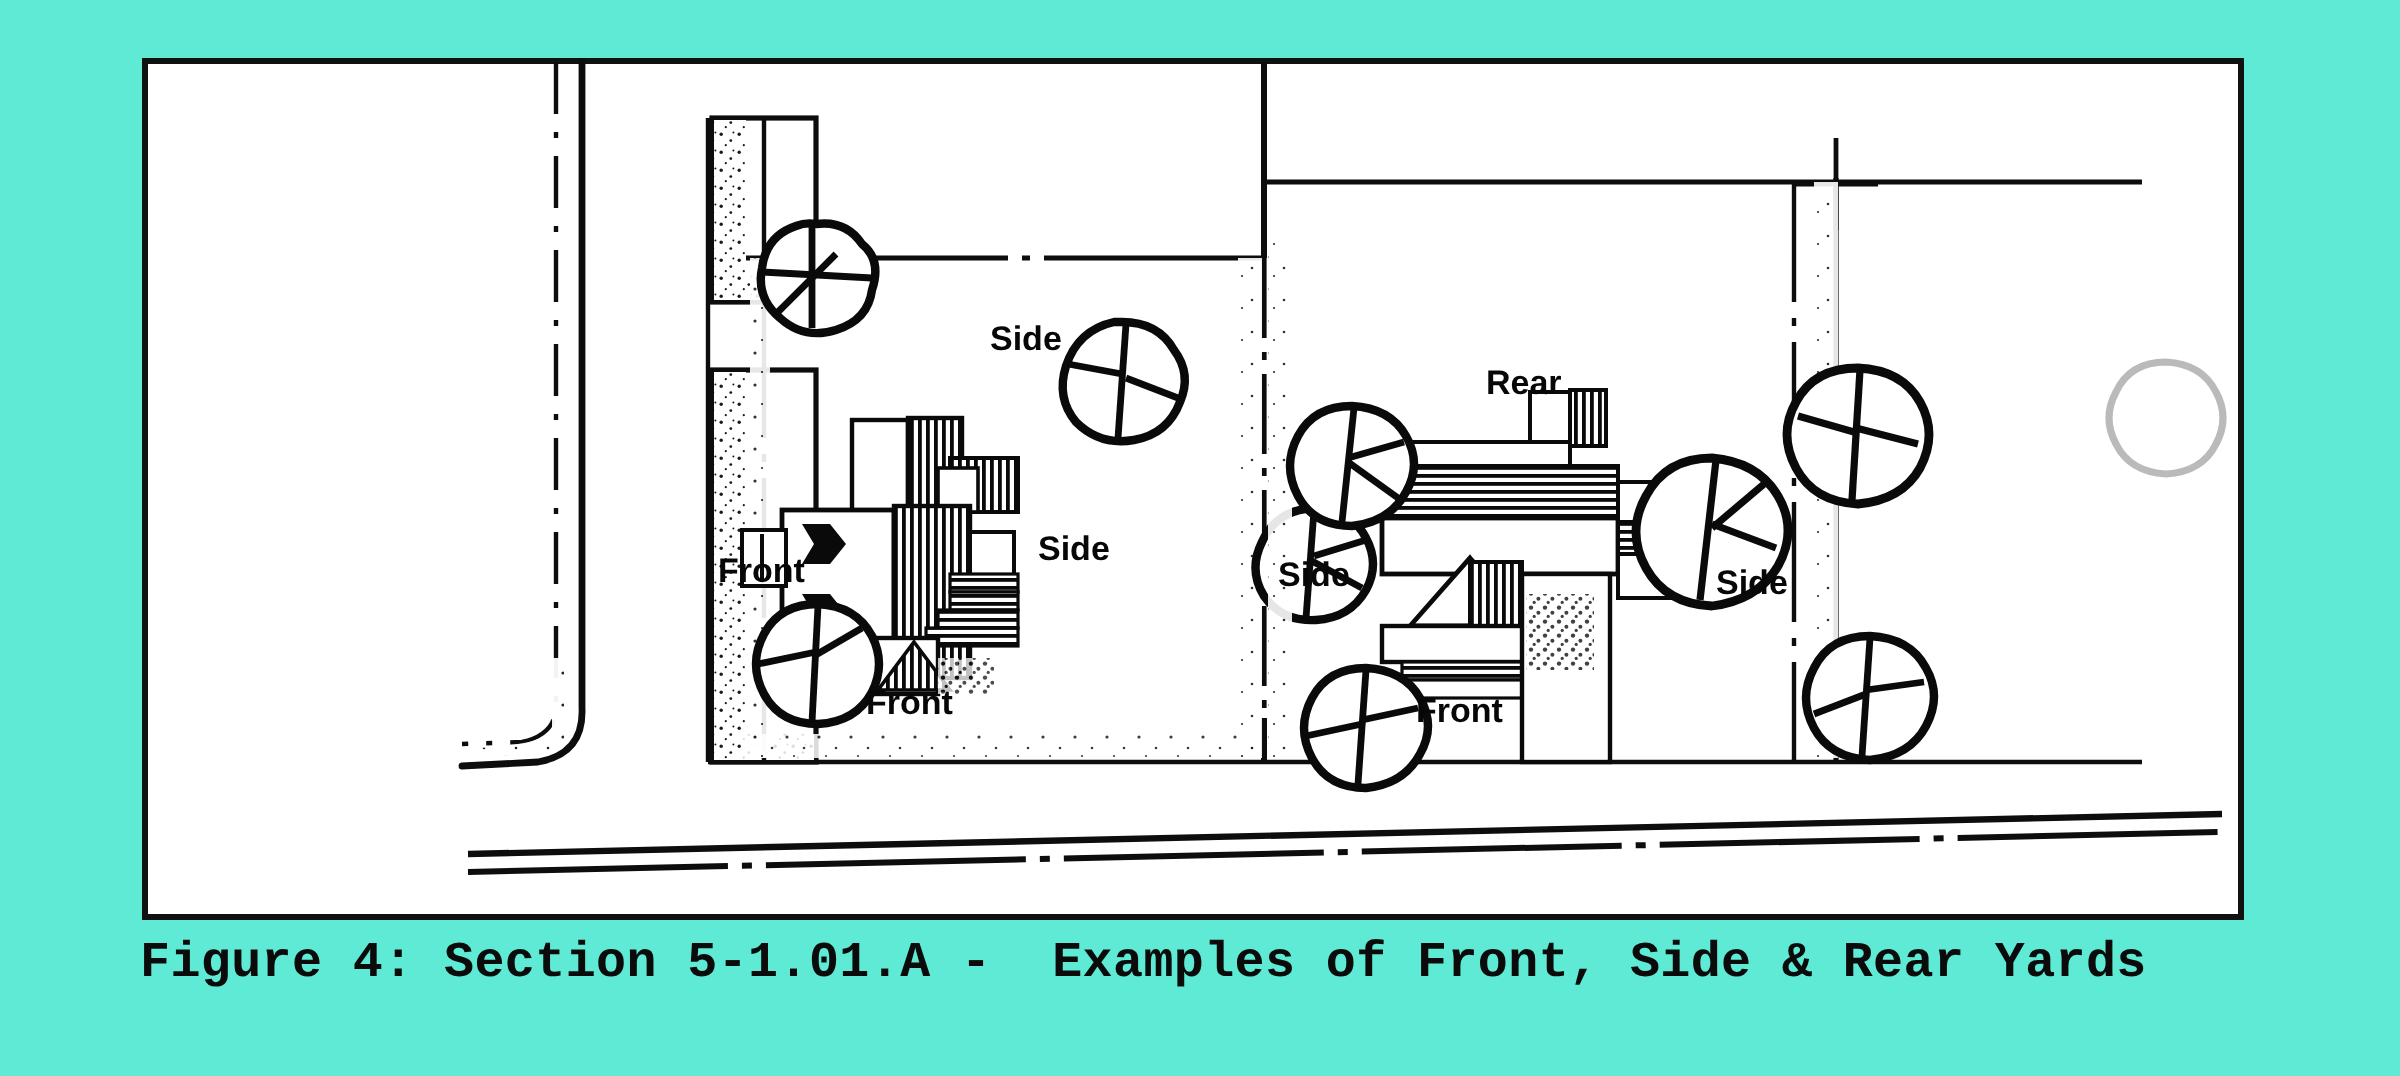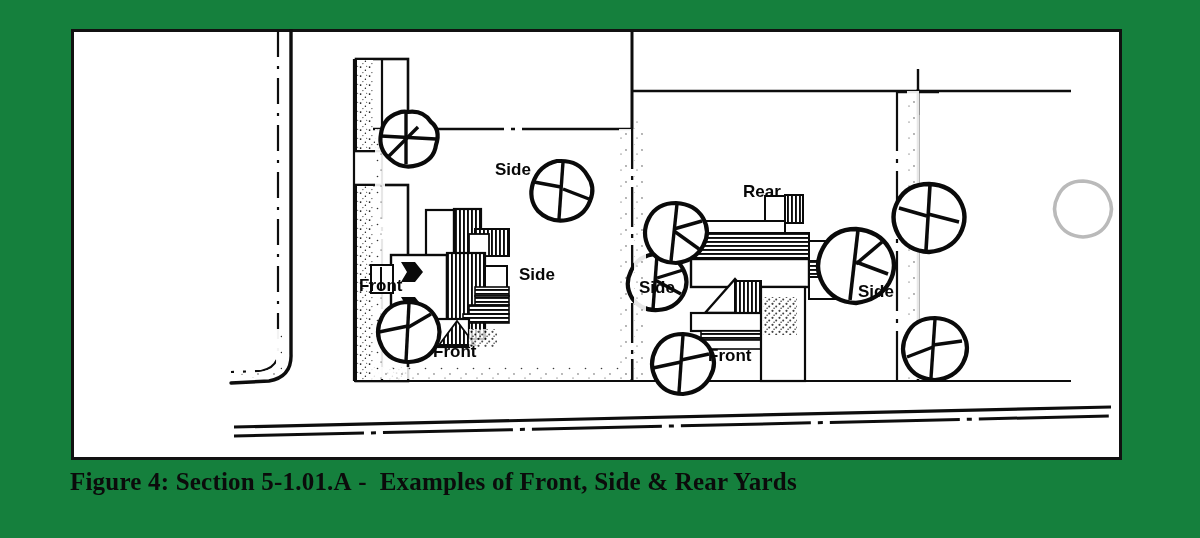--- a/index.html
+++ b/index.html
@@ -13,21 +13,21 @@
     position: relative;
     font-family: "Liberation Serif", serif;
     overflow: hidden;
   }
 
   #page {
     position: absolute;
     left: 0; top: 0;
     width: 1200px;
     height: 538px;
-    background: #15803d;
+    background: #5eead4;
   }
 
   
   .frame {
     position: absolute;
     left: 71px;
     top: 29px;
     width: 1051px;
     height: 431px;
     border: 3px solid #111;
@@ -46,21 +46,21 @@
   }
 
   
   .caption {
     position: absolute;
     left: 70px;
     top: 466px;
     width: 1050px;
     height: 36px;
     line-height: 32px;
-    font-family: Liberation Serif, serif;
+    font-family: Liberation Mono, monospace;
     font-weight: bold;
     font-size: 25px;
     color: #0b0b0b;
     letter-spacing: 0.2px;
     white-space: nowrap;
   }
   .caption .cap-fig { font-weight: bold; }
 
   
   .cap-rule {

